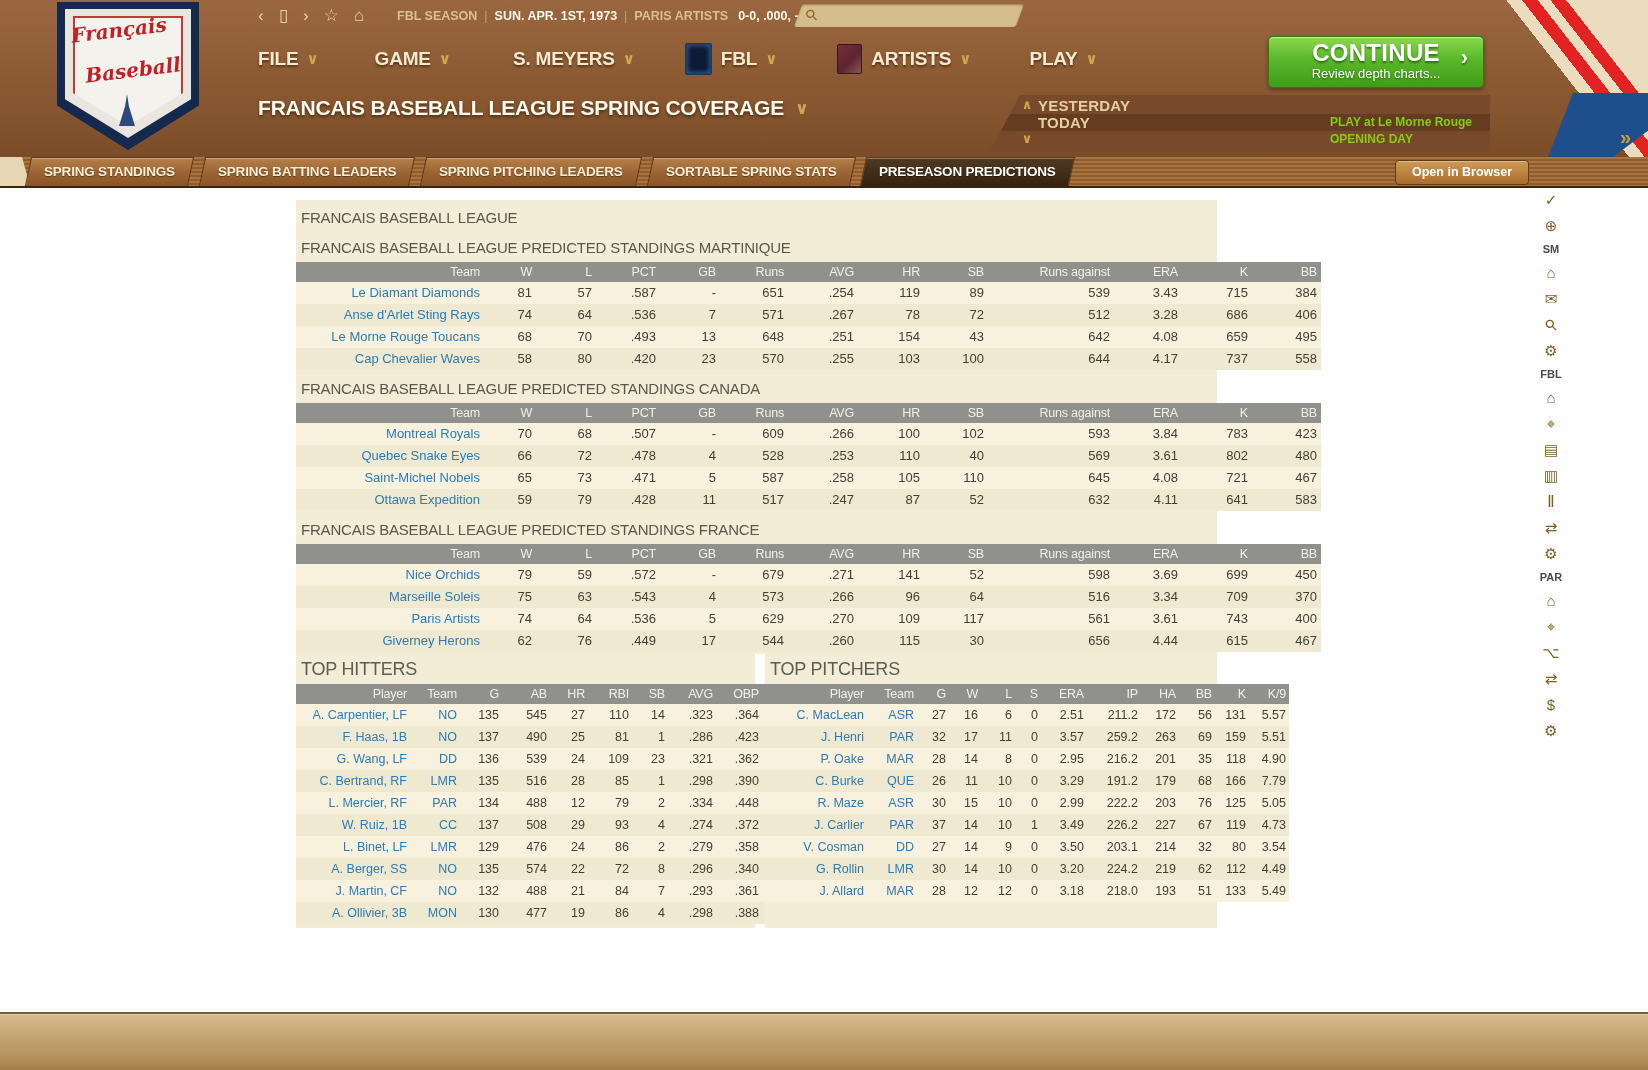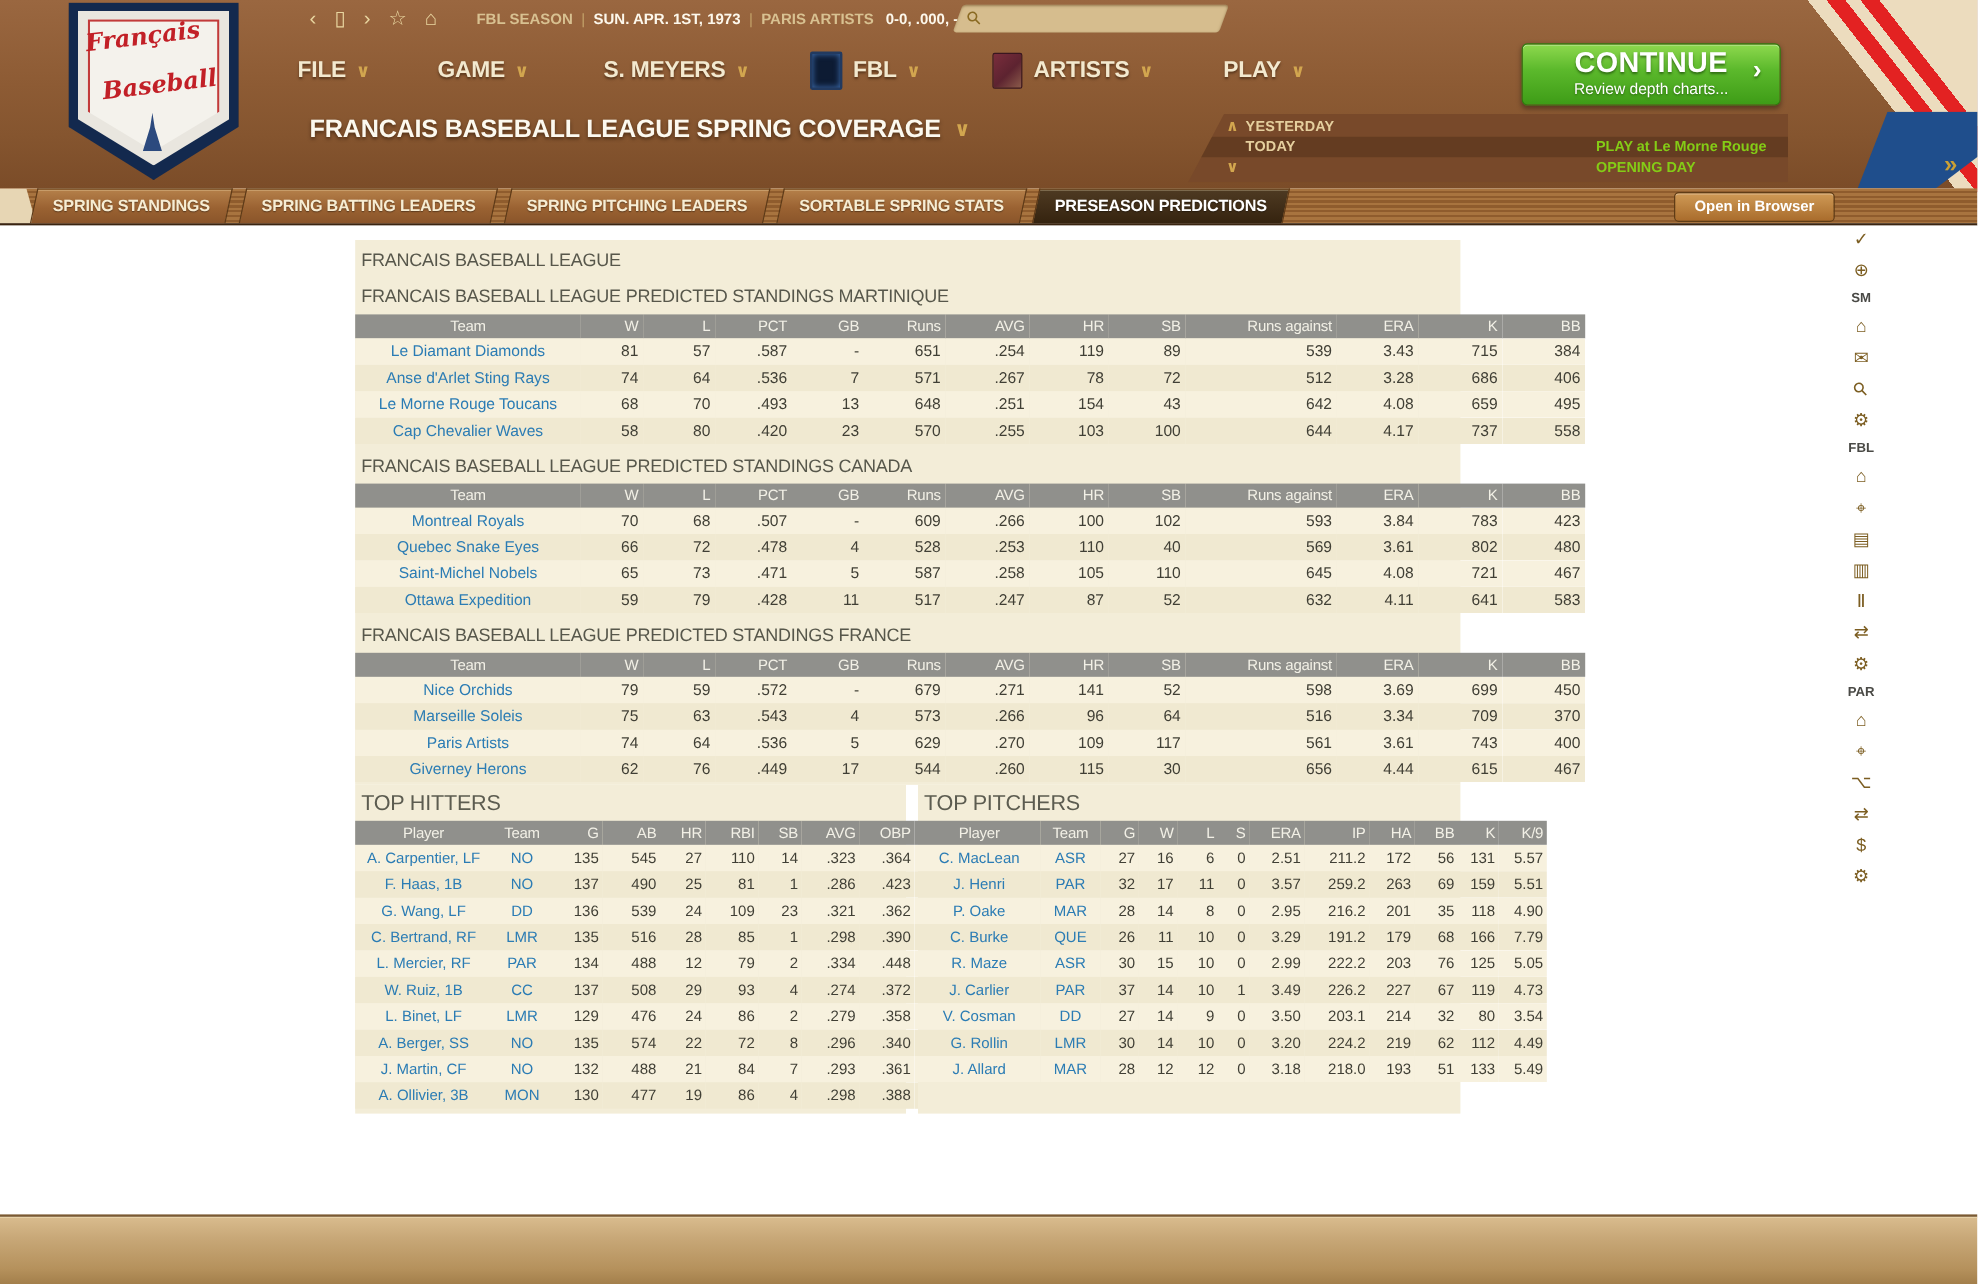--- a/index.html
+++ b/index.html
@@ -35,21 +35,21 @@
   .statustext .sep{color:#c3a269;padding:0 7px;font-weight:normal;}
   .statustext .rec{color:#fdf8ec;padding-left:10px;}
 
   .searchbg{position:absolute;left:798px;top:4px;width:222px;height:23px;background:#d6bd8e;
             transform:skewX(-20deg);border-radius:3px;box-shadow:inset 0 1px 2px rgba(90,60,20,.5);}
   .searchicon{position:absolute;left:806px;top:6px;font-size:15px;font-weight:bold;color:#8a6a22;}
   .searchinput{position:absolute;left:828px;top:5px;width:178px;height:21px;border:none;outline:none;
                background:transparent;font-size:13px;color:#5a4a28;font-family:inherit;}
 
   
-  .menurow{position:absolute;left:248px;top:42px;display:flex;align-items:center;height:34px;}
+  .menurow{position:absolute;left:258px;top:42px;display:flex;align-items:center;height:34px;}
   .menu{display:flex;align-items:center;cursor:pointer;}
   .mlabel{font-size:19px;font-weight:bold;color:#f3e9cf;letter-spacing:-0.2px;
           text-shadow:0 2px 2px rgba(40,20,5,.55);}
   .mchev{color:#d2a64f;font-weight:bold;margin-left:8px;font-size:15px;}
   .gap1{margin-right:56px}.gap2{margin-right:62px}.gap3{margin-right:50px}
   .gap4{margin-right:60px}.gap5{margin-right:58px}
   .fblicon{width:23px;height:28px;margin-right:9px;background:#0d1b33;border:2px solid #223a60;
            box-shadow:inset 0 0 5px #3f71b5;border-radius:2px;}
   .articon{width:23px;height:28px;margin-right:9px;border:1px solid #3a1620;border-radius:2px;
            background:linear-gradient(135deg,#7a2d3c 0%,#5d2330 55%,#8a5a4a 100%);}
@@ -71,21 +71,21 @@
          text-shadow:0 2px 3px rgba(40,20,5,.6);}
   .pchev{color:#d2a64f;font-weight:bold;margin-left:11px;font-size:17px;}
 
   
   .sched{position:absolute;left:990px;top:95px;width:500px;height:57px;background:#78492a;
          clip-path:polygon(30px 0,100% 0,100% 100%,0 100%);}
   .srow{position:absolute;left:0;right:0;height:17px;}
   .srow2bg{background:rgba(52,29,12,.28);}
   .schev{position:absolute;left:30px;width:14px;text-align:center;color:#d2a64f;
          font-weight:bold;font-size:13px;cursor:pointer;}
-  .slab{position:absolute;left:48px;font-size:12px;font-weight:bold;color:#e5cf9e;
+  .slab{position:absolute;left:48px;font-size:15px;font-weight:bold;color:#e5cf9e;
         letter-spacing:.2px;line-height:17px;}
   .sevt{position:absolute;left:320px;font-size:12px;font-weight:bold;color:#84cc16;
         line-height:17px;cursor:pointer;white-space:nowrap;margin-left:20px;}
 
   
   .cornercream{position:absolute;right:0;top:0;width:190px;height:160px;
     background:linear-gradient(52deg,transparent 0 55%,#ecdcbe 55% 60%,#e32222 60% 65%,
                #ecdcbe 65% 69%,#e32222 69% 74%,#ecdcbe 74% 100%);}
   .cornerblue{position:absolute;left:1528px;top:93px;width:170px;height:64px;background:#1f4e8c;
     clip-path:polygon(45px 0,170px 0,85px 64px,20px 64px);}
@@ -120,21 +120,21 @@
             line-height:19px;letter-spacing:-0.2px;}
   .sec-h{margin:9px 0 5px 5px;font-size:15px;font-weight:normal;color:#57574b;
          line-height:19px;letter-spacing:-0.2px;}
   .sec-h.first{margin-top:11px;}
 
   table.t{border-collapse:collapse;table-layout:fixed;width:100%;}
   .t th{background:#90908c;color:#f2f0e6;font-weight:normal;font-size:12.5px;text-align:right;
         padding:2px 4px;line-height:16px;letter-spacing:-0.2px;white-space:nowrap;}
   .t td{text-align:right;padding:2px 4px;color:#403f35;line-height:18px;font-size:13px;
         white-space:nowrap;overflow:hidden;}
-  .t th.al,.t td.al{text-align:center;}
+  .t th.al,.t td.al{text-align:right;}
   .t td.link{color:#2b7cb4;cursor:pointer;}
   .t tbody tr:nth-child(odd){background:#f7f1de;}
   .t tbody tr:nth-child(even){background:#f0e9d1;}
 
   .t-stand th:nth-child(1){width:180px}.t-stand th:nth-child(2){width:44px}
   .t-stand th:nth-child(3){width:52px}.t-stand th:nth-child(4){width:56px}
   .t-stand th:nth-child(5){width:52px}.t-stand th:nth-child(6){width:60px}
   .t-stand th:nth-child(7){width:62px}.t-stand th:nth-child(8){width:58px}
   .t-stand th:nth-child(9){width:56px}.t-stand th:nth-child(10){width:118px}
   .t-stand th:nth-child(11){width:60px}.t-stand th:nth-child(12){width:62px}

